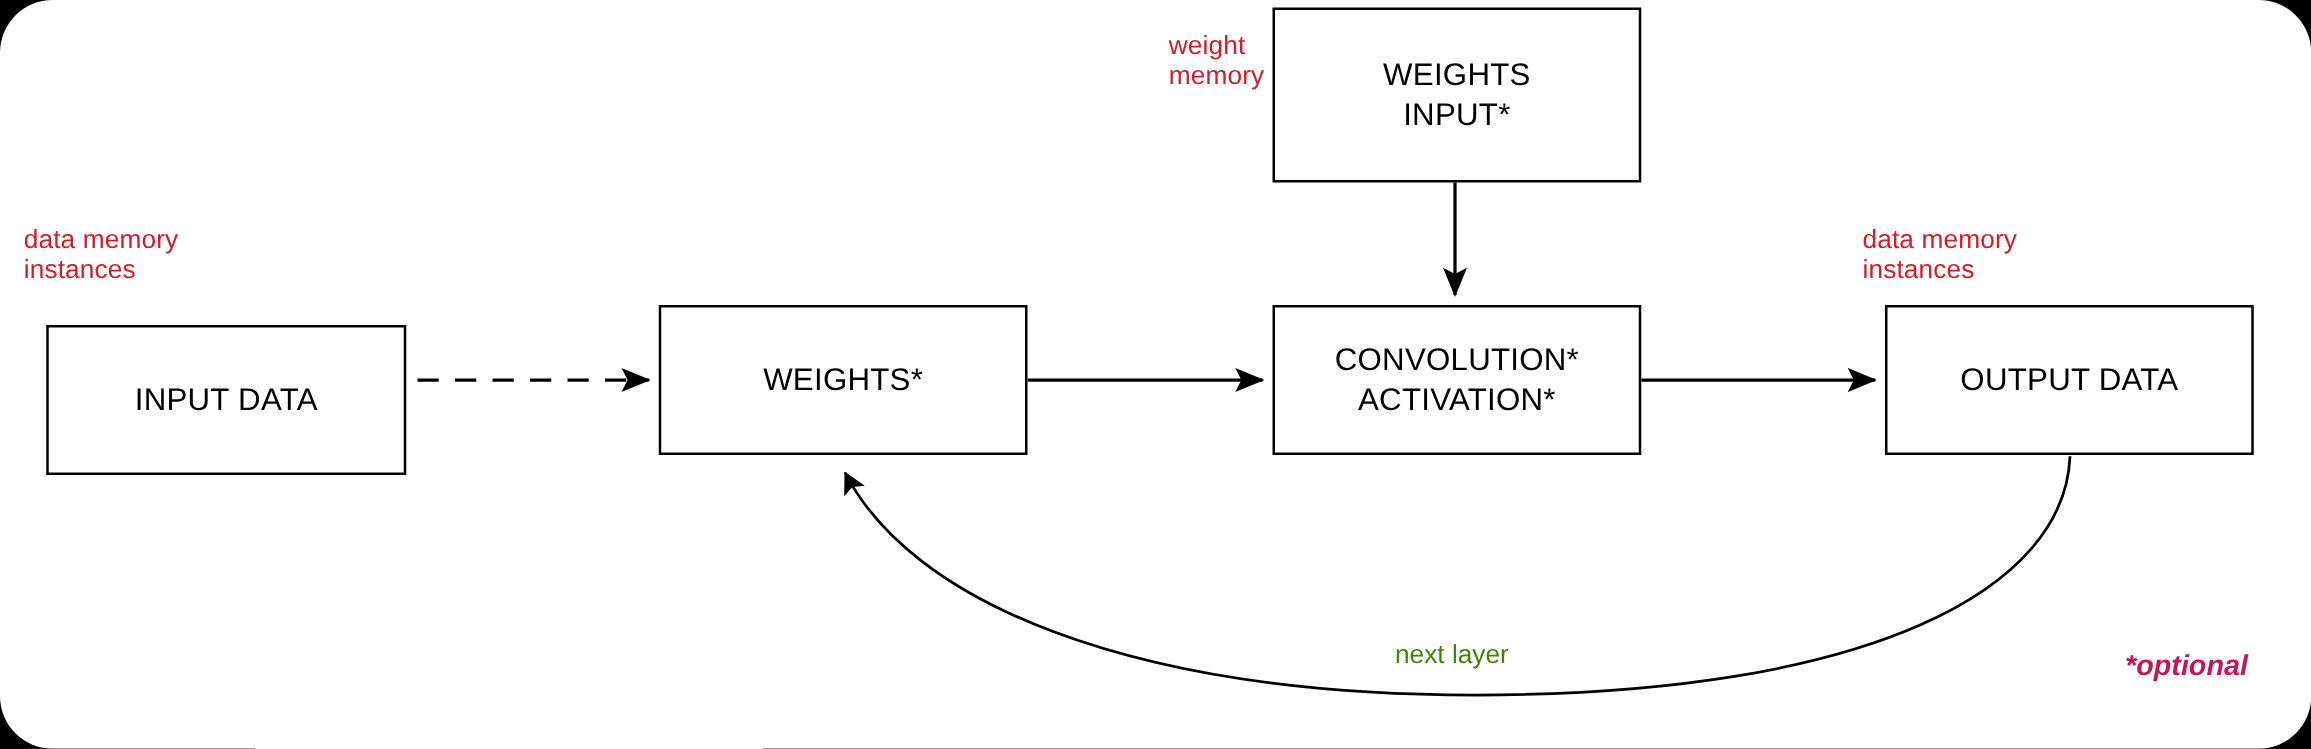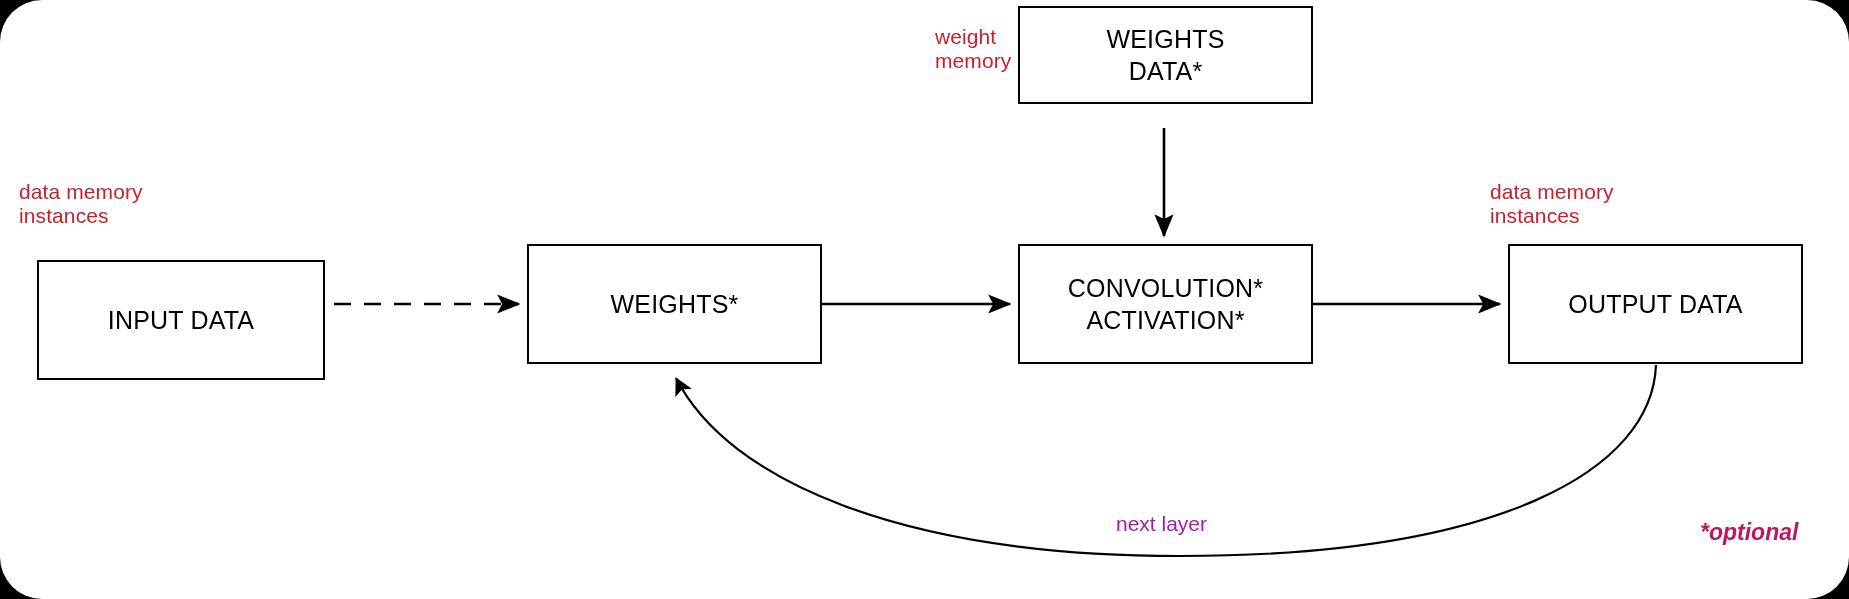--- a/index.html
+++ b/index.html
@@ -42,21 +42,21 @@
   .red-label {
     position: absolute;
     color: #c8202e;
     font-size: 21px;
     line-height: 1.13;
     white-space: pre-line;
     letter-spacing: 0.1px;
   }
   .plain-label {
     position: absolute;
-    color: #a21caf;
+    color: #4d7c0f;
     font-size: 21px;
     white-space: nowrap;
   }
   .optional-label {
     position: absolute;
     color: #be185d;
     font-size: 23px;
     font-style: italic;
     font-weight: bold;
     white-space: nowrap;
@@ -89,23 +89,23 @@
   </svg>
 
   <div class="node-box" style="left:37px; top:260px; width:288px; height:120px;">
     <span class="node-line">INPUT DATA</span>
   </div>
 
   <div class="node-box" style="left:527px; top:244px; width:295px; height:120px;">
     <span class="node-line">WEIGHTS*</span>
   </div>
 
-  <div class="node-box" style="left:1018px; top:6px; width:295px; height:98px;">
+  <div class="node-box" style="left:1018px; top:6px; width:295px; height:140px;">
     <span class="node-line">WEIGHTS</span>
-    <span class="node-line">DATA*</span>
+    <span class="node-line">INPUT*</span>
   </div>
 
   <div class="node-box" style="left:1508px; top:244px; width:295px; height:120px;">
     <span class="node-line">OUTPUT DATA</span>
   </div>
 
   <div class="node-box" style="left:1018px; top:244px; width:295px; height:120px;">
     <span class="node-line">CONVOLUTION*</span>
     <span class="node-line">ACTIVATION*</span>
   </div>

